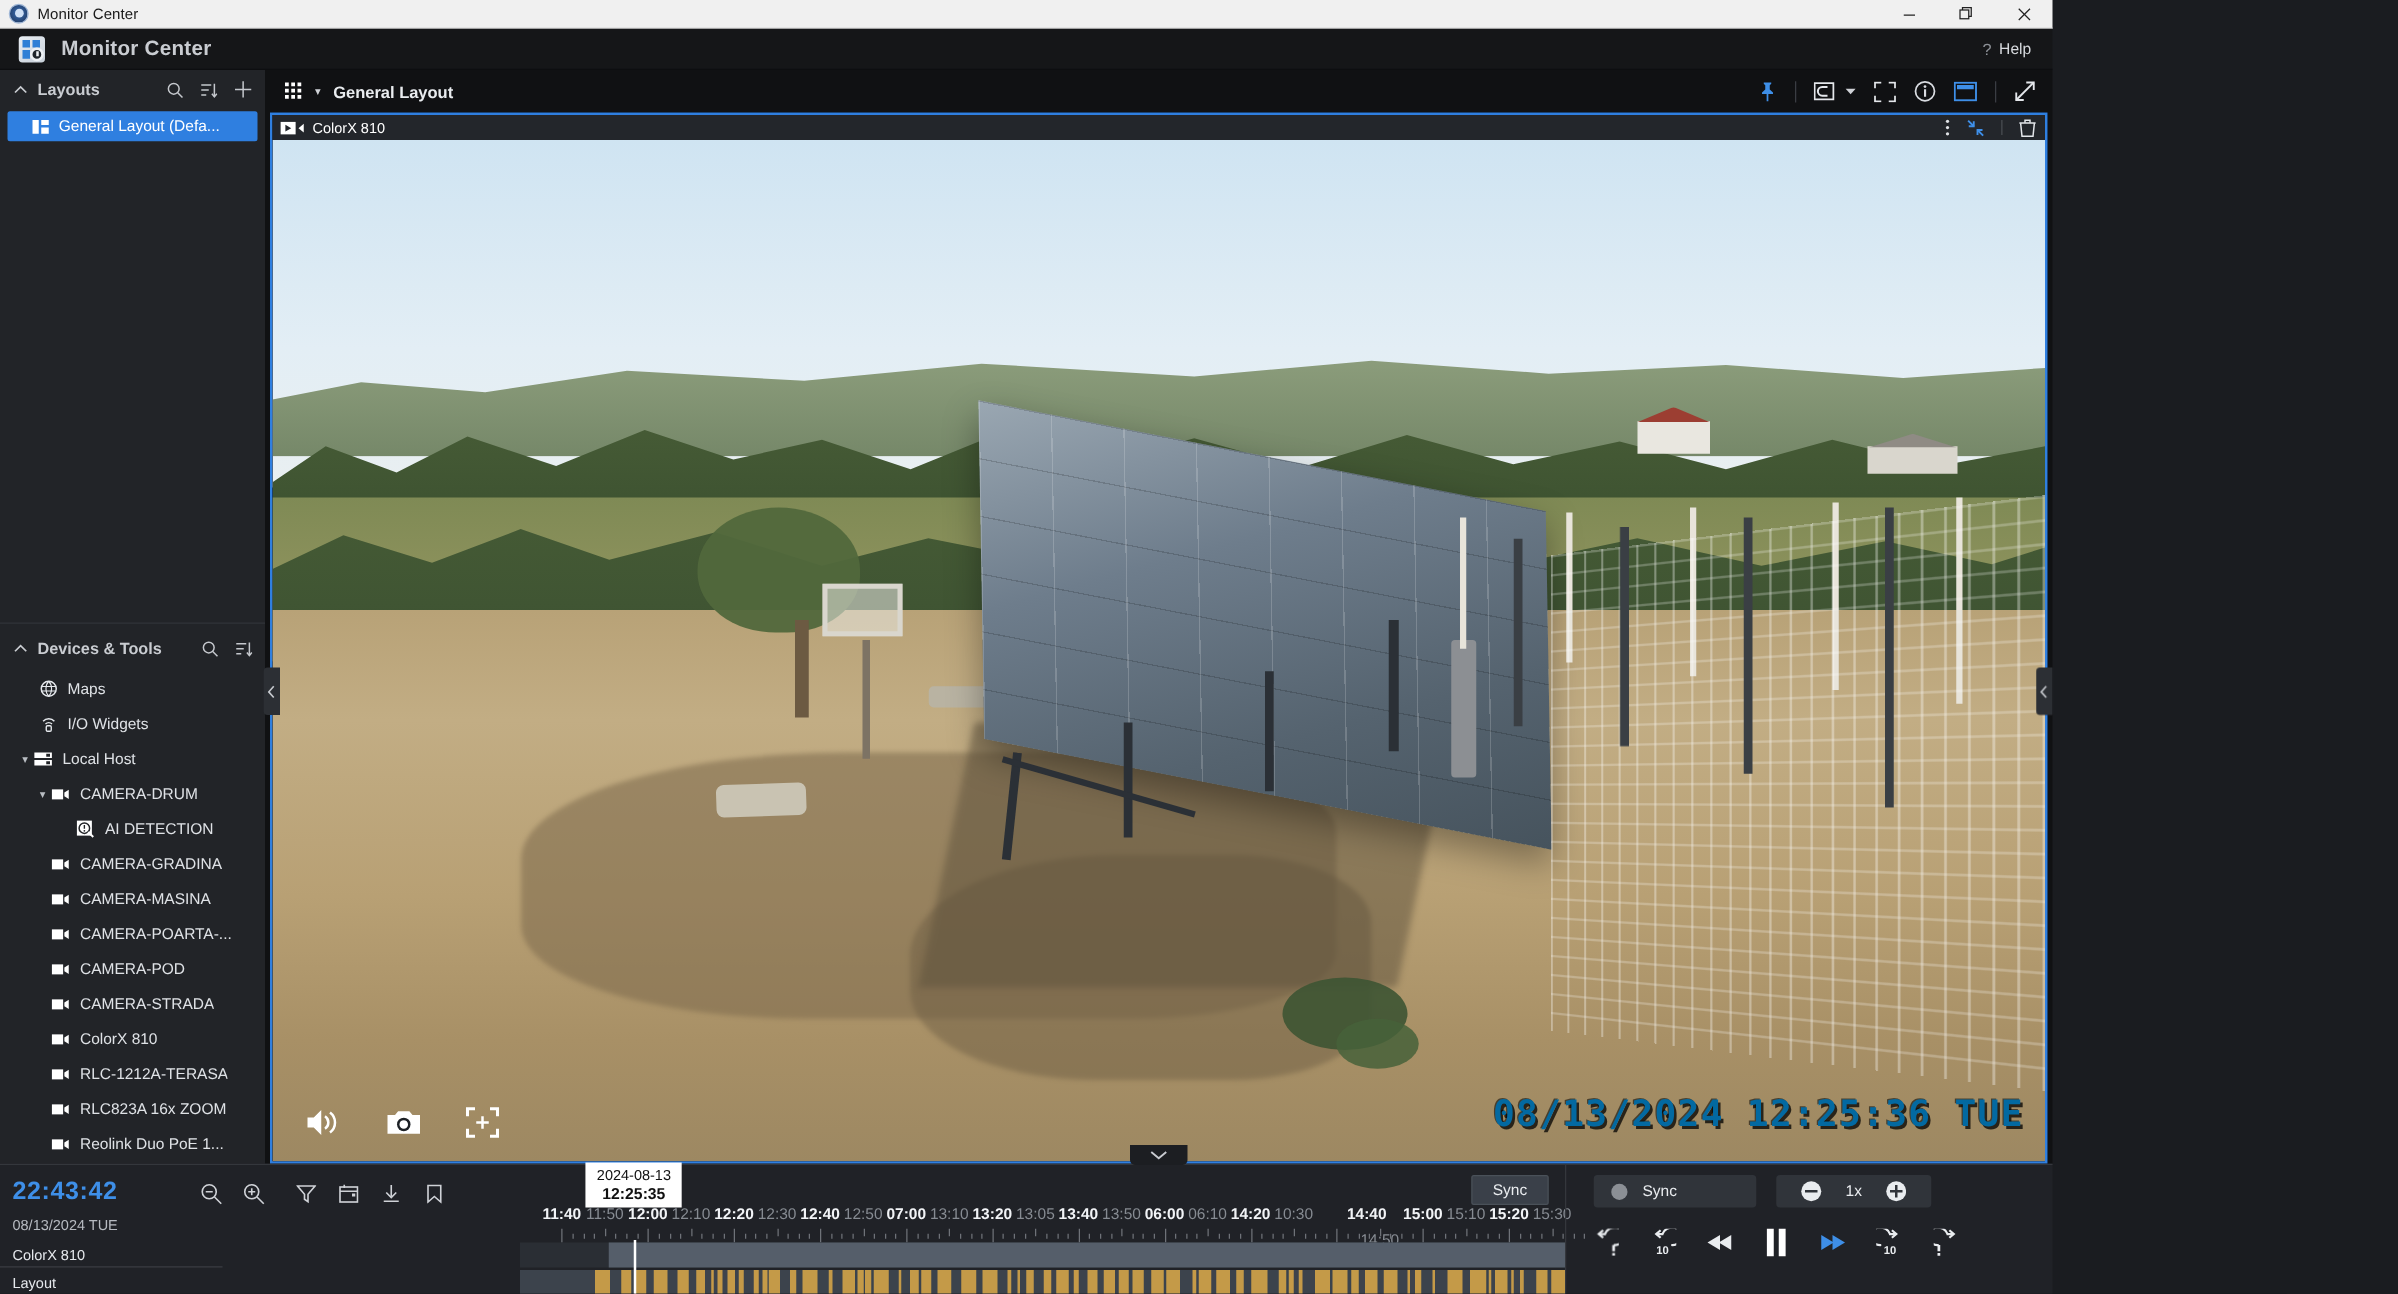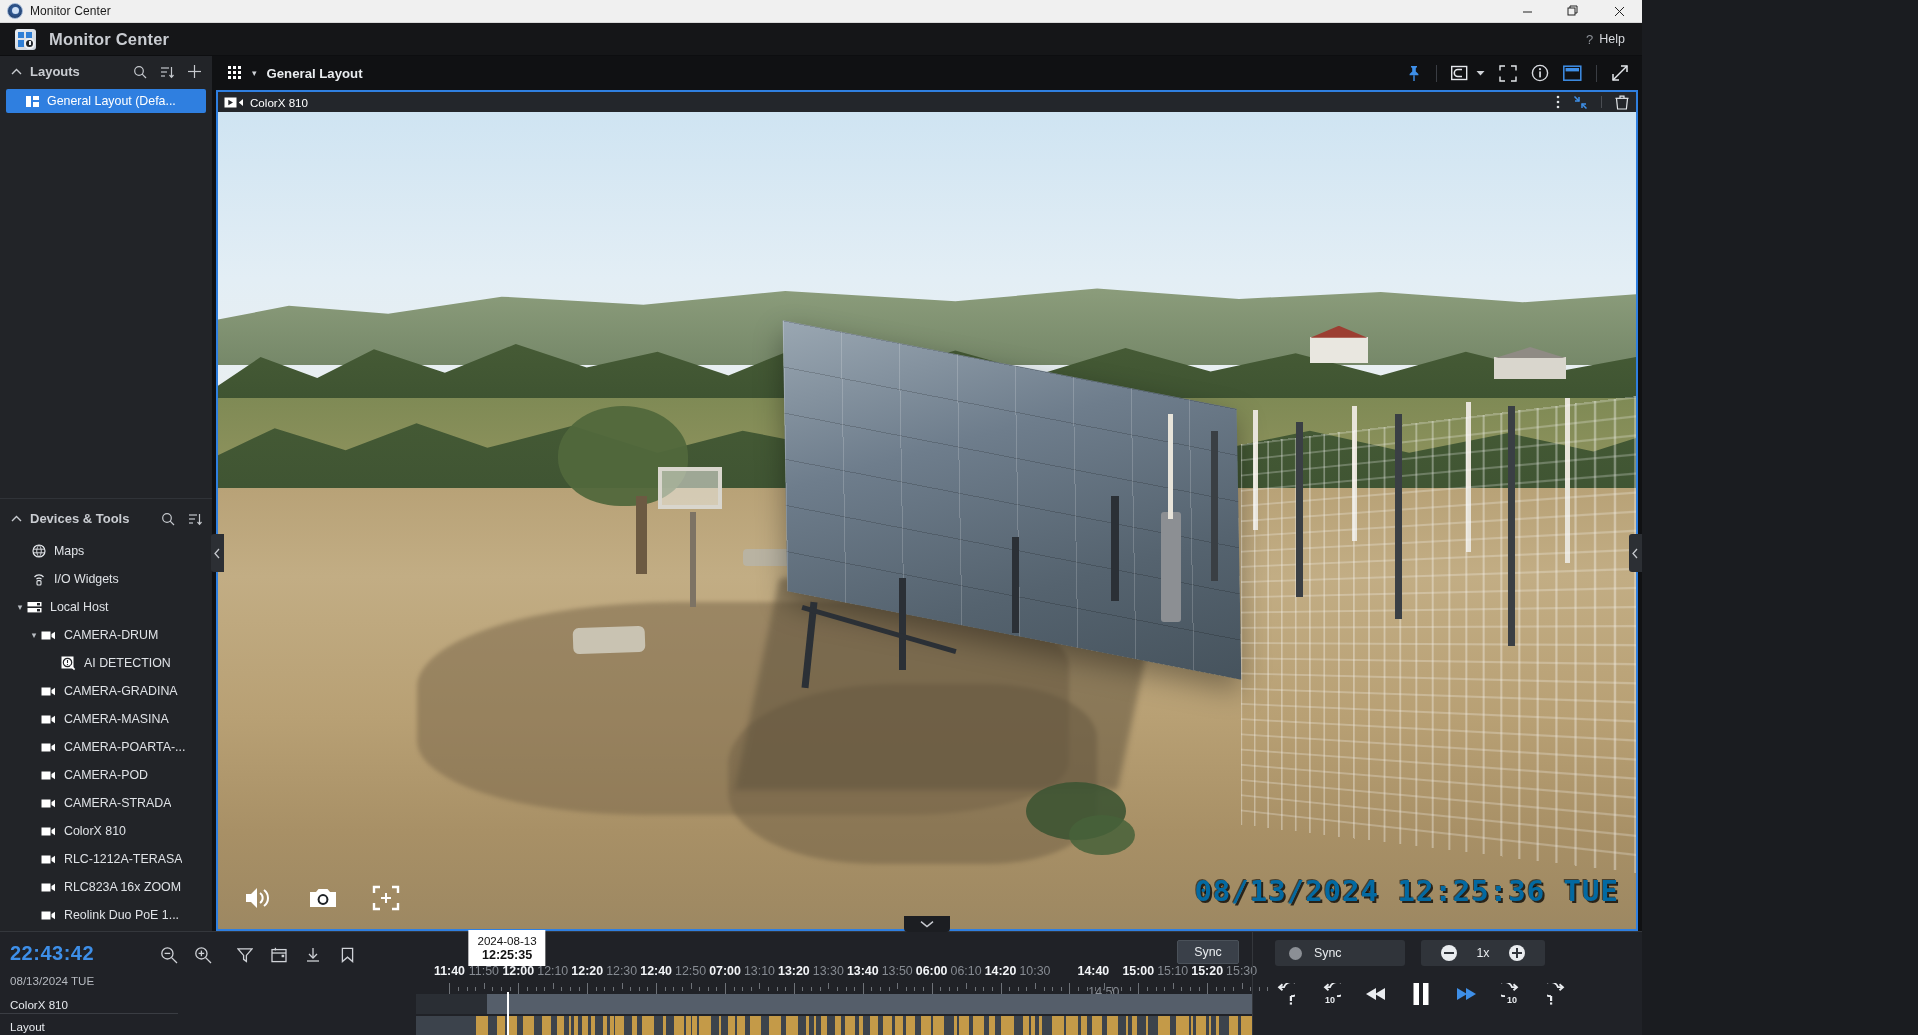--- a/index.html
+++ b/index.html
@@ -886,21 +886,21 @@
           <div class="tl-tick-label minor" style="left: 41.08%;">13:10</div>
           <div class="tl-tickmark minor" style="left: 41.08%;"></div>
           <div class="tl-tickmark minor" style="left: 42.11%; height: 4px; top: 23px;"></div>
           <div class="tl-tickmark minor" style="left: 43.14%; height: 4px; top: 23px;"></div>
           <div class="tl-tickmark minor" style="left: 44.17%; height: 4px; top: 23px;"></div>
           <div class="tl-tick-label major" style="left: 45.2%;">13:20</div>
           <div class="tl-tickmark major" style="left: 45.2%;"></div>
           <div class="tl-tickmark minor" style="left: 46.23%; height: 4px; top: 23px;"></div>
           <div class="tl-tickmark minor" style="left: 47.26%; height: 4px; top: 23px;"></div>
           <div class="tl-tickmark minor" style="left: 48.29%; height: 4px; top: 23px;"></div>
-          <div class="tl-tick-label minor" style="left: 49.32%;">13:30</div>
+          <div class="tl-tick-label minor" style="left: 49.32%;">13:05</div>
           <div class="tl-tickmark minor" style="left: 49.32%;"></div>
           <div class="tl-tickmark minor" style="left: 50.35%; height: 4px; top: 23px;"></div>
           <div class="tl-tickmark minor" style="left: 51.38%; height: 4px; top: 23px;"></div>
           <div class="tl-tickmark minor" style="left: 52.41%; height: 4px; top: 23px;"></div>
           <div class="tl-tick-label major" style="left: 53.44%;">13:40</div>
           <div class="tl-tickmark major" style="left: 53.44%;"></div>
           <div class="tl-tickmark minor" style="left: 54.47%; height: 4px; top: 23px;"></div>
           <div class="tl-tickmark minor" style="left: 55.5%; height: 4px; top: 23px;"></div>
           <div class="tl-tickmark minor" style="left: 56.53%; height: 4px; top: 23px;"></div>
           <div class="tl-tick-label minor" style="left: 57.56%;">13:50</div>

